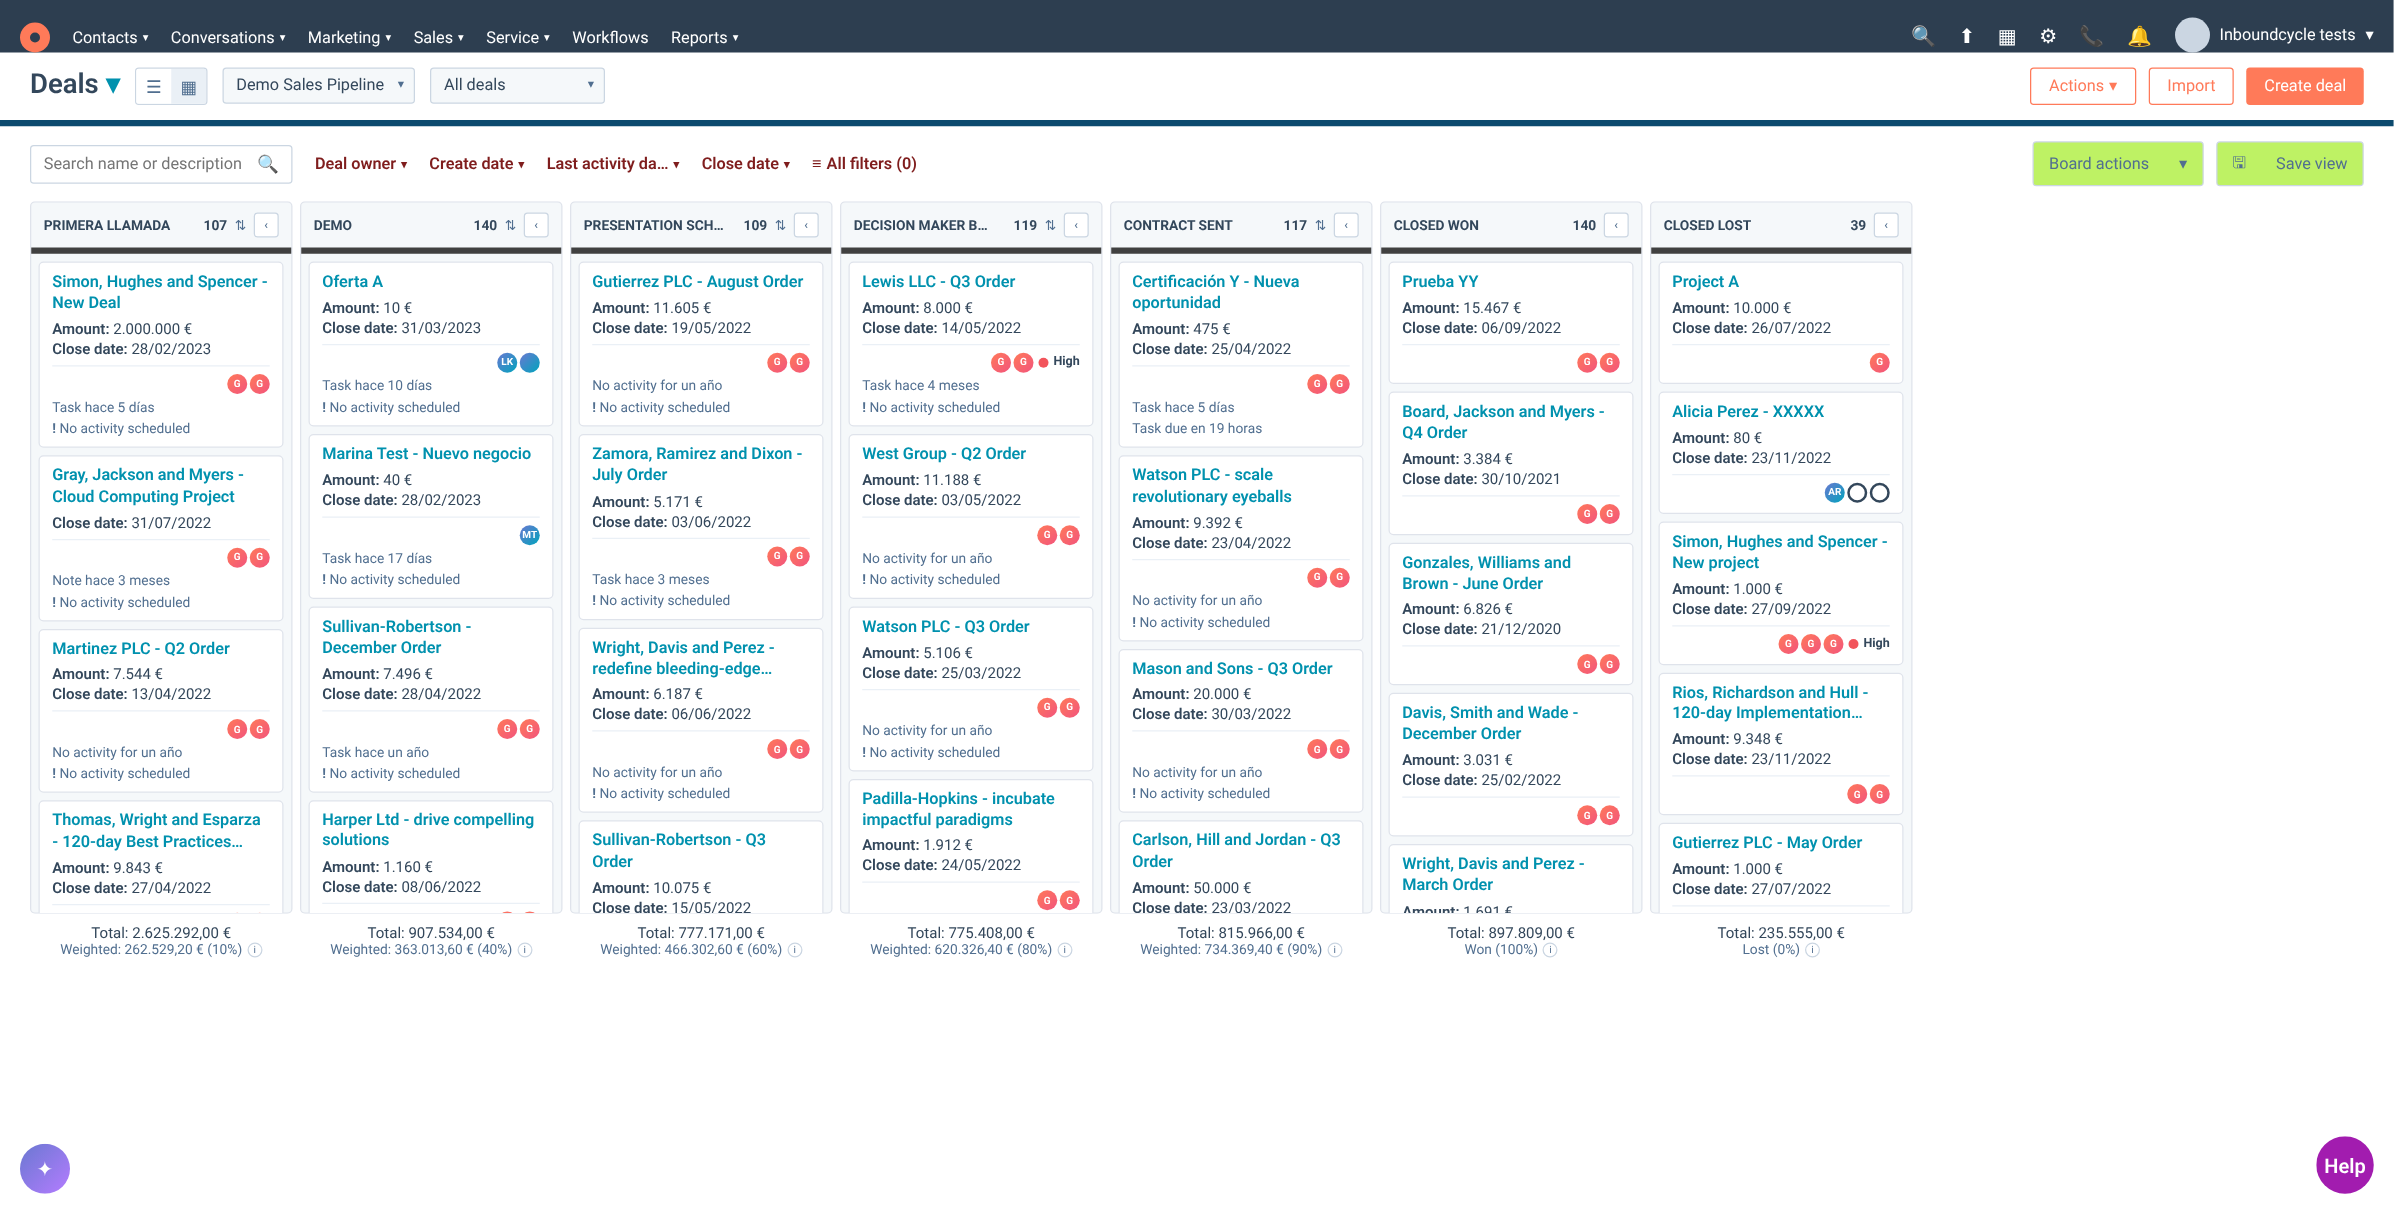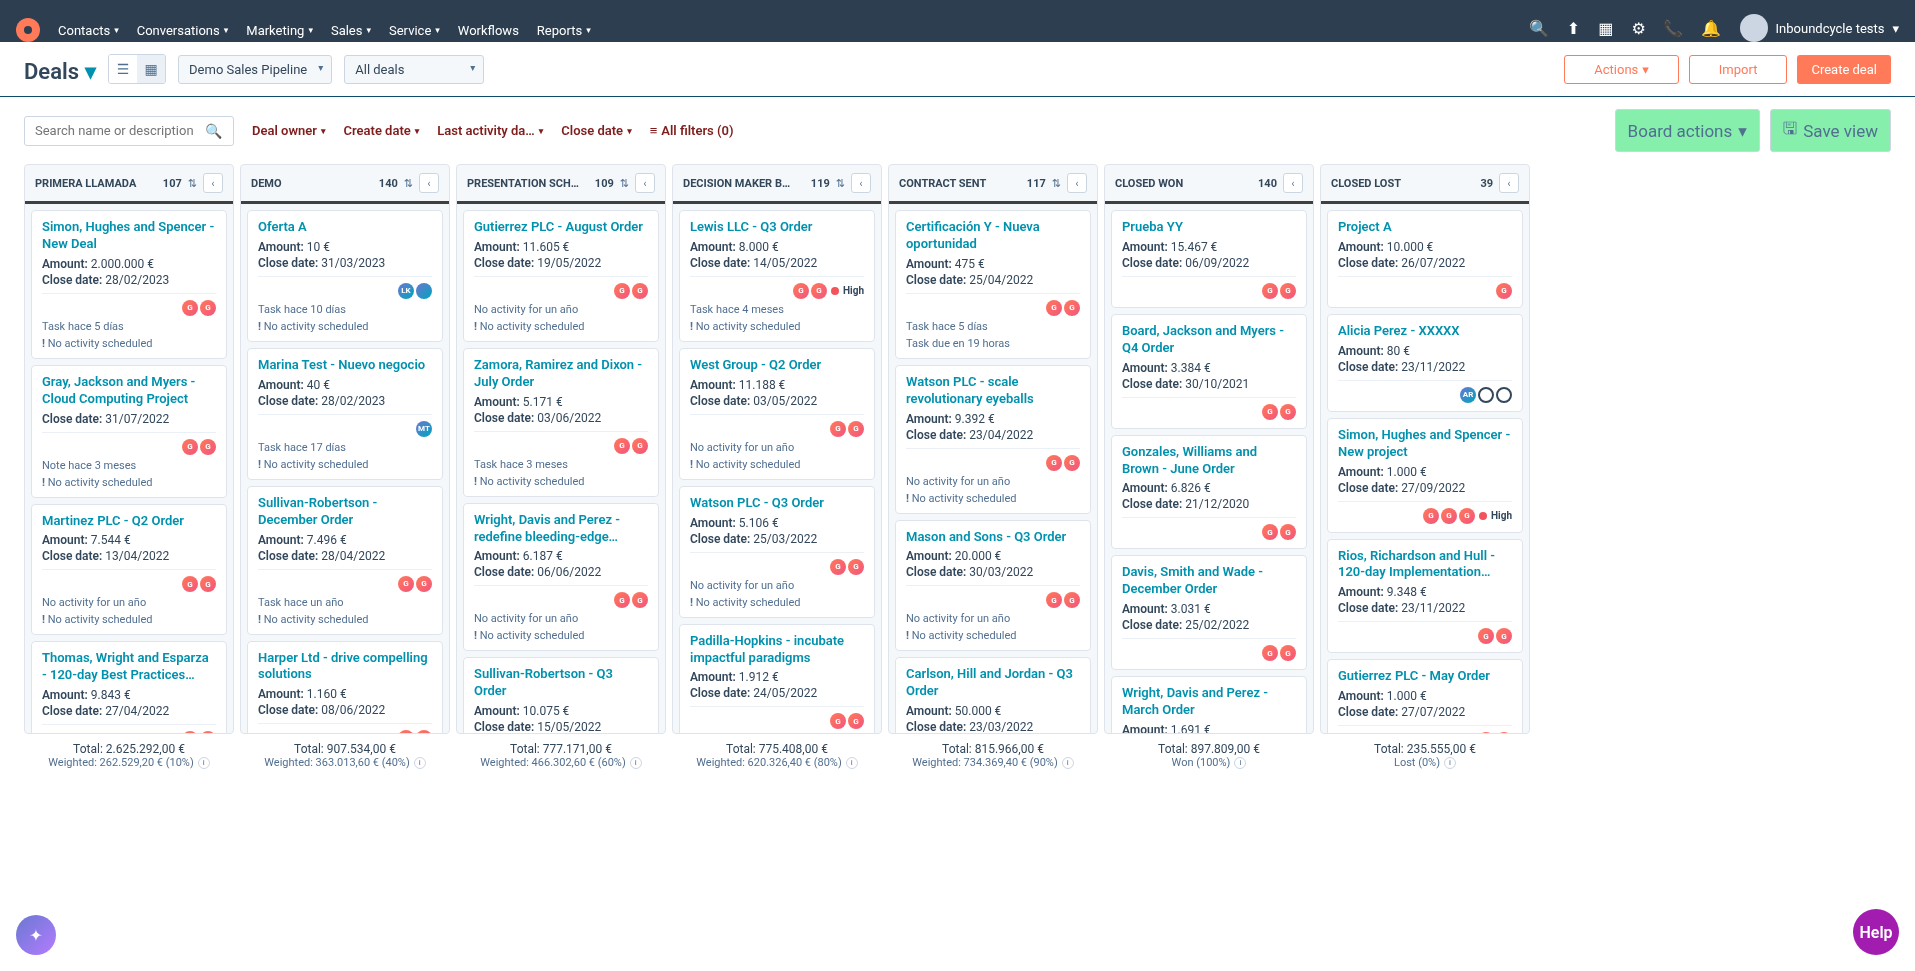--- a/index.html
+++ b/index.html
@@ -11,46 +11,46 @@
 .logo { width: 24px; height: 24px; background: #ff7a59; border-radius: 50%; position: relative; }
 .logo::before { content: ""; position: absolute; width: 8px; height: 8px; background: #2d3e50; border-radius: 50%; top: 8px; left: 8px; }
 .nav-item { color: #fff; font-size: 13px; cursor: pointer; display: flex; align-items: center; gap: 4px; }
 .nav-item .caret { font-size: 9px; }
 .topnav-right { display: flex; align-items: center; gap: 18px; }
 .icon-btn { color: #fff; cursor: pointer; font-size: 16px; }
 .avatar { width: 28px; height: 28px; background: #cbd6e2; border-radius: 50%; }
 .account { color: #fff; font-size: 13px; display: flex; align-items: center; gap: 8px; cursor: pointer; }
 
 
-.subheader { display: flex; align-items: flex-end; padding: 12px 24px; gap: 12px; border-bottom: 1px solid #0c4a6e; }
+.subheader { display: flex; align-items: flex-start; padding: 12px 24px; gap: 12px; border-bottom: 5px solid #0c4a6e; }
 .page-title { font-size: 22px; font-weight: 600; color: #33475b; display: flex; align-items: center; gap: 6px; cursor: pointer; }
 .view-toggle { display: flex; border: 1px solid #cbd6e2; border-radius: 3px; overflow: hidden; }
 .view-toggle button { width: 28px; height: 28px; border: none; background: #fff; cursor: pointer; display: flex; align-items: center; justify-content: center; font-size: 14px; color: #516f90; }
 .view-toggle button.active { background: #eaf0f6; }
 .select-box { border: 1px solid #cbd6e2; background: #f5f8fa; border-radius: 3px; padding: 6px 24px 6px 10px; font-size: 13px; color: #33475b; cursor: pointer; position: relative; min-width: 140px; }
 .select-box::after { content: "▾"; position: absolute; right: 8px; top: 6px; font-size: 10px; color: #516f90; }
 .subheader-right { margin-left: auto; display: flex; gap: 10px; }
-.btn-outline { border: 1px solid #ff7a59; color: #ff7a59; background: #fff; padding: 6px 29px; border-radius: 3px; font-size: 13px; cursor: pointer; display: flex; align-items: center; gap: 4px; }
+.btn-outline { border: 1px solid #ff7a59; color: #ff7a59; background: #fff; padding: 6px 14px; border-radius: 3px; font-size: 13px; cursor: pointer; display: flex; align-items: center; gap: 4px; }
 .btn-primary { border: none; color: #fff; background: #ff7a59; padding: 6px 14px; border-radius: 3px; font-size: 13px; cursor: pointer; }
 
 
 .filterbar { display: flex; align-items: center; padding: 12px 24px; gap: 18px; }
 .search-wrap { border: 1px solid #cbd6e2; border-radius: 3px; display: flex; align-items: center; padding: 6px 10px; width: 210px; justify-content: space-between; }
 .search-wrap input { border: none; outline: none; font-size: 13px; flex: 1; color: #516f90; }
 .search-wrap .si { color: #00a4bd; font-size: 14px; }
 .filter-link { color: #7f1d1d; font-size: 13px; font-weight: 600; cursor: pointer; display: flex; align-items: center; gap: 4px; }
 .filter-link .caret { font-size: 9px; }
 .filterbar-right { margin-left: auto; display: flex; gap: 10px; }
-.btn-light { border: 1px solid #cbd6e2; background: #86efac; color: #516f90; padding: 6px 12px; border-radius: 3px; font-size: 17px; cursor: pointer; display: flex; align-items: center; gap: 6px; }
+.btn-light { border: 1px solid #cbd6e2; background: #bef264; color: #516f90; padding: 6px 12px; border-radius: 3px; font-size: 13px; cursor: pointer; display: flex; align-items: center; gap: 24px; }
 
 
 .board-wrap { padding: 0 24px; }
 .board { display: flex; gap: 6px; overflow-x: auto; }
 .column { flex: 0 0 210px; min-width: 210px; background: #f5f8fa; border: 1px solid #dfe3eb; border-radius: 4px; display: flex; flex-direction: column; height: 570px; }
-.col-header { display: flex; align-items: center; padding: 8px 10px; gap: 6px; border-bottom: 3px solid #404040; }
+.col-header { display: flex; align-items: center; padding: 8px 10px; gap: 6px; border-bottom: 5px solid #404040; }
 .col-title { font-size: 11px; font-weight: 700; color: #33475b; flex: 1; white-space: nowrap; overflow: hidden; text-overflow: ellipsis; }
 .col-count { font-size: 11px; font-weight: 700; color: #33475b; }
 .col-icon { font-size: 11px; color: #516f90; cursor: pointer; }
 .col-collapse { border: 1px solid #cbd6e2; background: #fff; width: 20px; height: 20px; border-radius: 3px; display: flex; align-items: center; justify-content: center; font-size: 10px; cursor: pointer; color: #516f90; }
 .col-body { flex: 1; overflow-y: auto; padding: 6px; }
 .col-body::-webkit-scrollbar { width: 6px; }
 .col-body::-webkit-scrollbar-thumb { background: #cbd6e2; border-radius: 3px; }
 
 
 .card { background: #fff; border: 1px solid #dfe3eb; border-radius: 4px; padding: 8px 10px; margin-bottom: 6px; font-size: 12px; cursor: pointer; }

